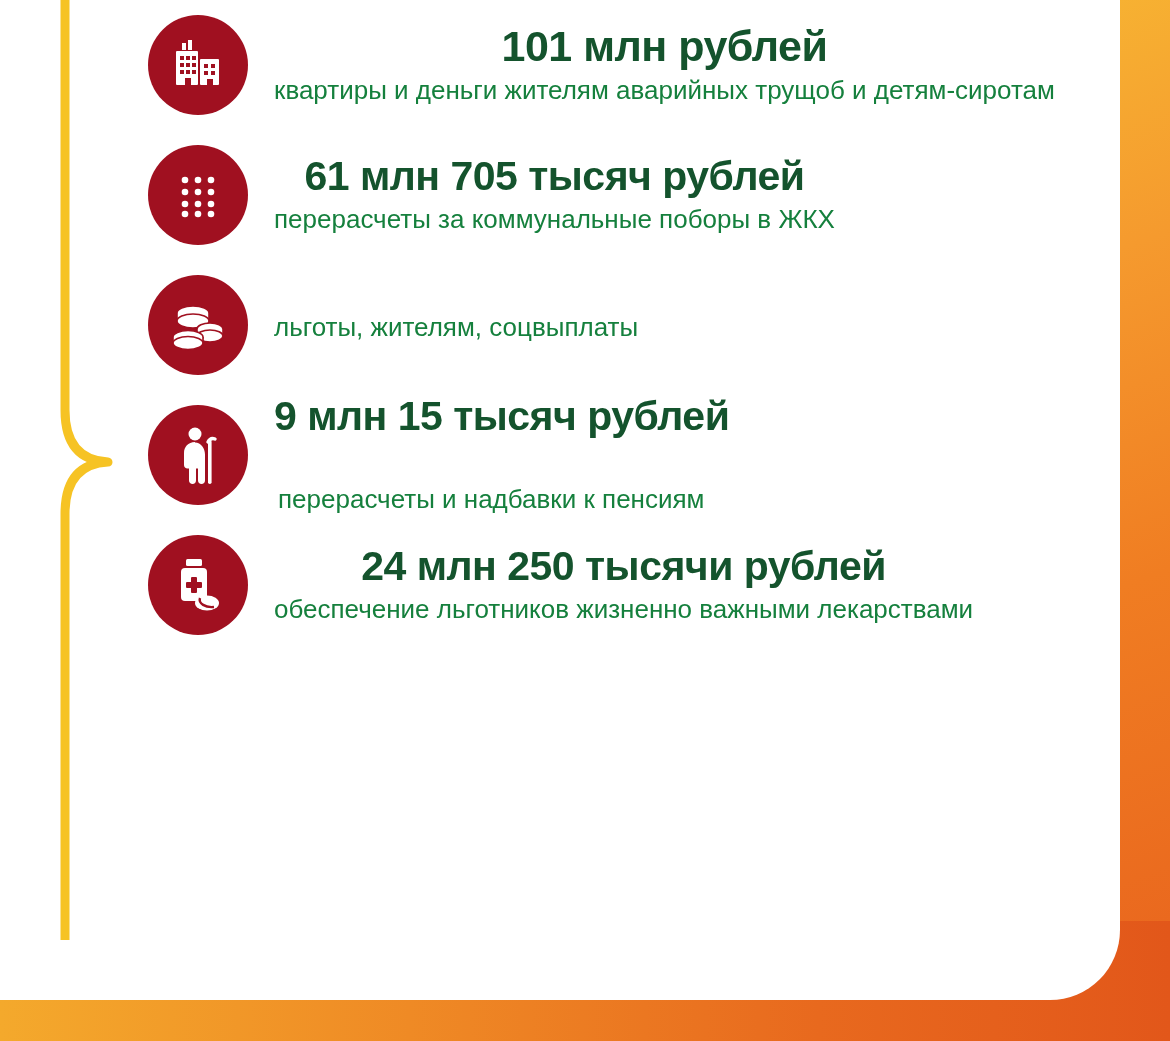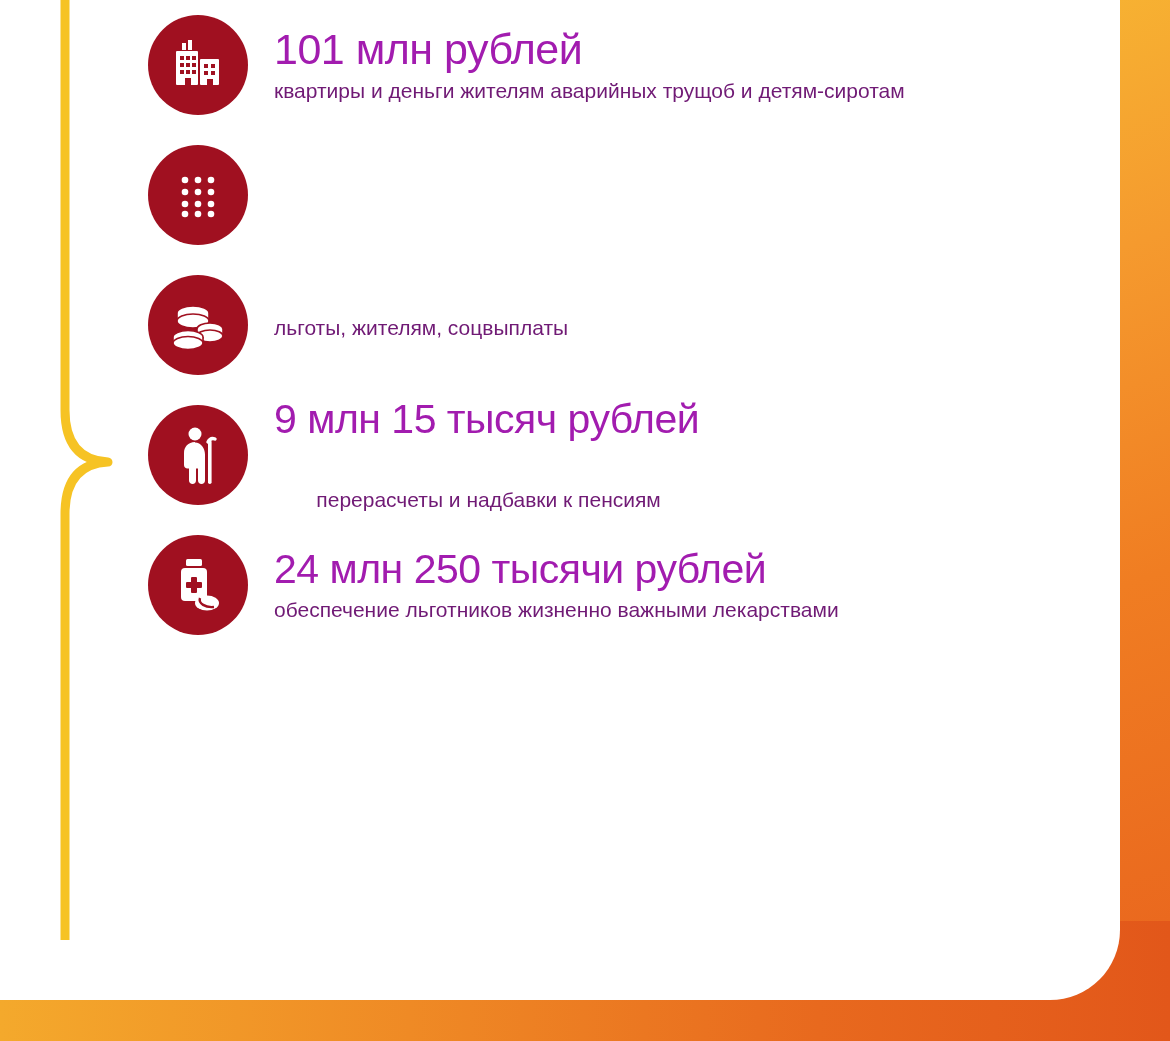--- a/index.html
+++ b/index.html
@@ -82,34 +82,34 @@
     justify-content: center;
     margin-right: 26px;
   }
   .stat-icon svg { display: block; }
   .stat-text {
     display: flex;
     flex-direction: column;
     justify-content: center;
   }
   .stat-amount {
-    color: #a21caf;
-    font-weight: normal;
+    color: #14532d;
+    font-weight: bold;
     font-size: 41px;
     line-height: 1.06;
     letter-spacing: -0.5px;
     white-space: nowrap;
+    text-align: center;
   }
   .stat-caption {
-    color: #701a75;
-    font-size: 21px;
+    color: #15803d;
+    font-size: 26px;
     line-height: 1.2;
     margin-top: 5px;
     white-space: nowrap;
-    text-align: center;
   }
   
   .row-0 .stat-amount { font-size: 43px; }
   .row-0 .stat-caption { margin-top: 6px; }
   .row-6 .stat-caption { margin-left: 12px; }
   .row-4 .stat-caption { margin-left: 4px; margin-top: 45px; }
 </style>
 </head>
 <body>
 
@@ -169,20 +169,24 @@
             <circle cx="39" cy="23" r="3.3"></circle>
           <circle cx="13" cy="35" r="3.3"></circle>
             <circle cx="26" cy="35" r="3.3"></circle>
             <circle cx="39" cy="35" r="3.3"></circle>
           <circle cx="13" cy="45" r="3.3"></circle>
             <circle cx="26" cy="45" r="3.3"></circle>
             <circle cx="39" cy="45" r="3.3"></circle>
         </g>
       </svg>
     </div>
+    <div class="stat-text">
+      <div class="stat-amount">61 млн 705 тысяч рублей</div>
+      <div class="stat-caption">перерасчеты за коммунальные поборы в ЖКХ</div>
+    </div>
   </div>
 
   <div class="stat-row row-2">
     <div class="stat-icon">
       <svg width="58" height="52" viewBox="0 0 58 52" aria-hidden="true">
         <g fill="#ffffff" stroke="#A01020" stroke-width="1.6">
           <ellipse cx="24" cy="14" rx="16" ry="7"></ellipse>
           <path d="M8 14 v8 a16 7 0 0 0 32 0 v-8"></path>
           <ellipse cx="24" cy="22" rx="16" ry="7"></ellipse>
           <ellipse cx="41" cy="30" rx="13" ry="6"></ellipse>

